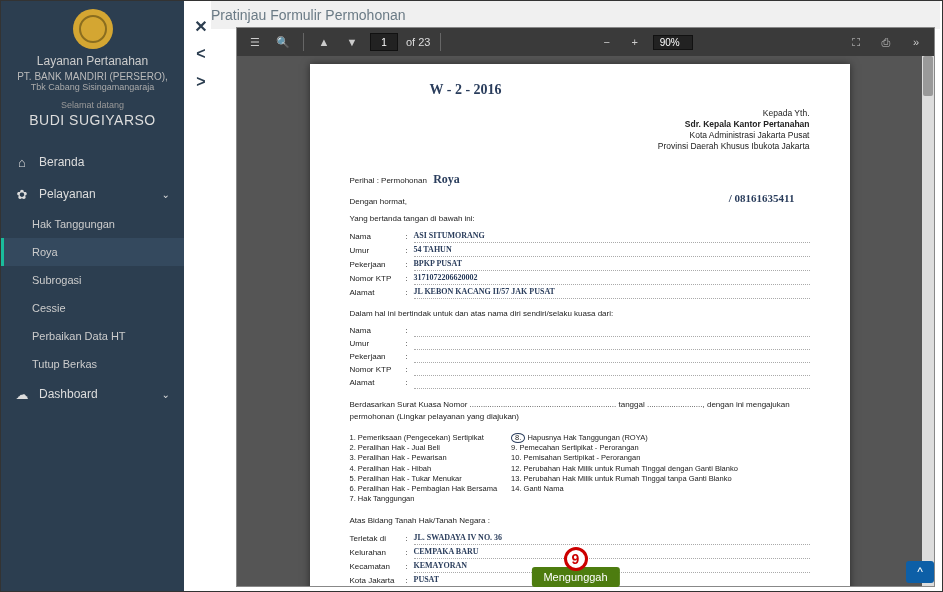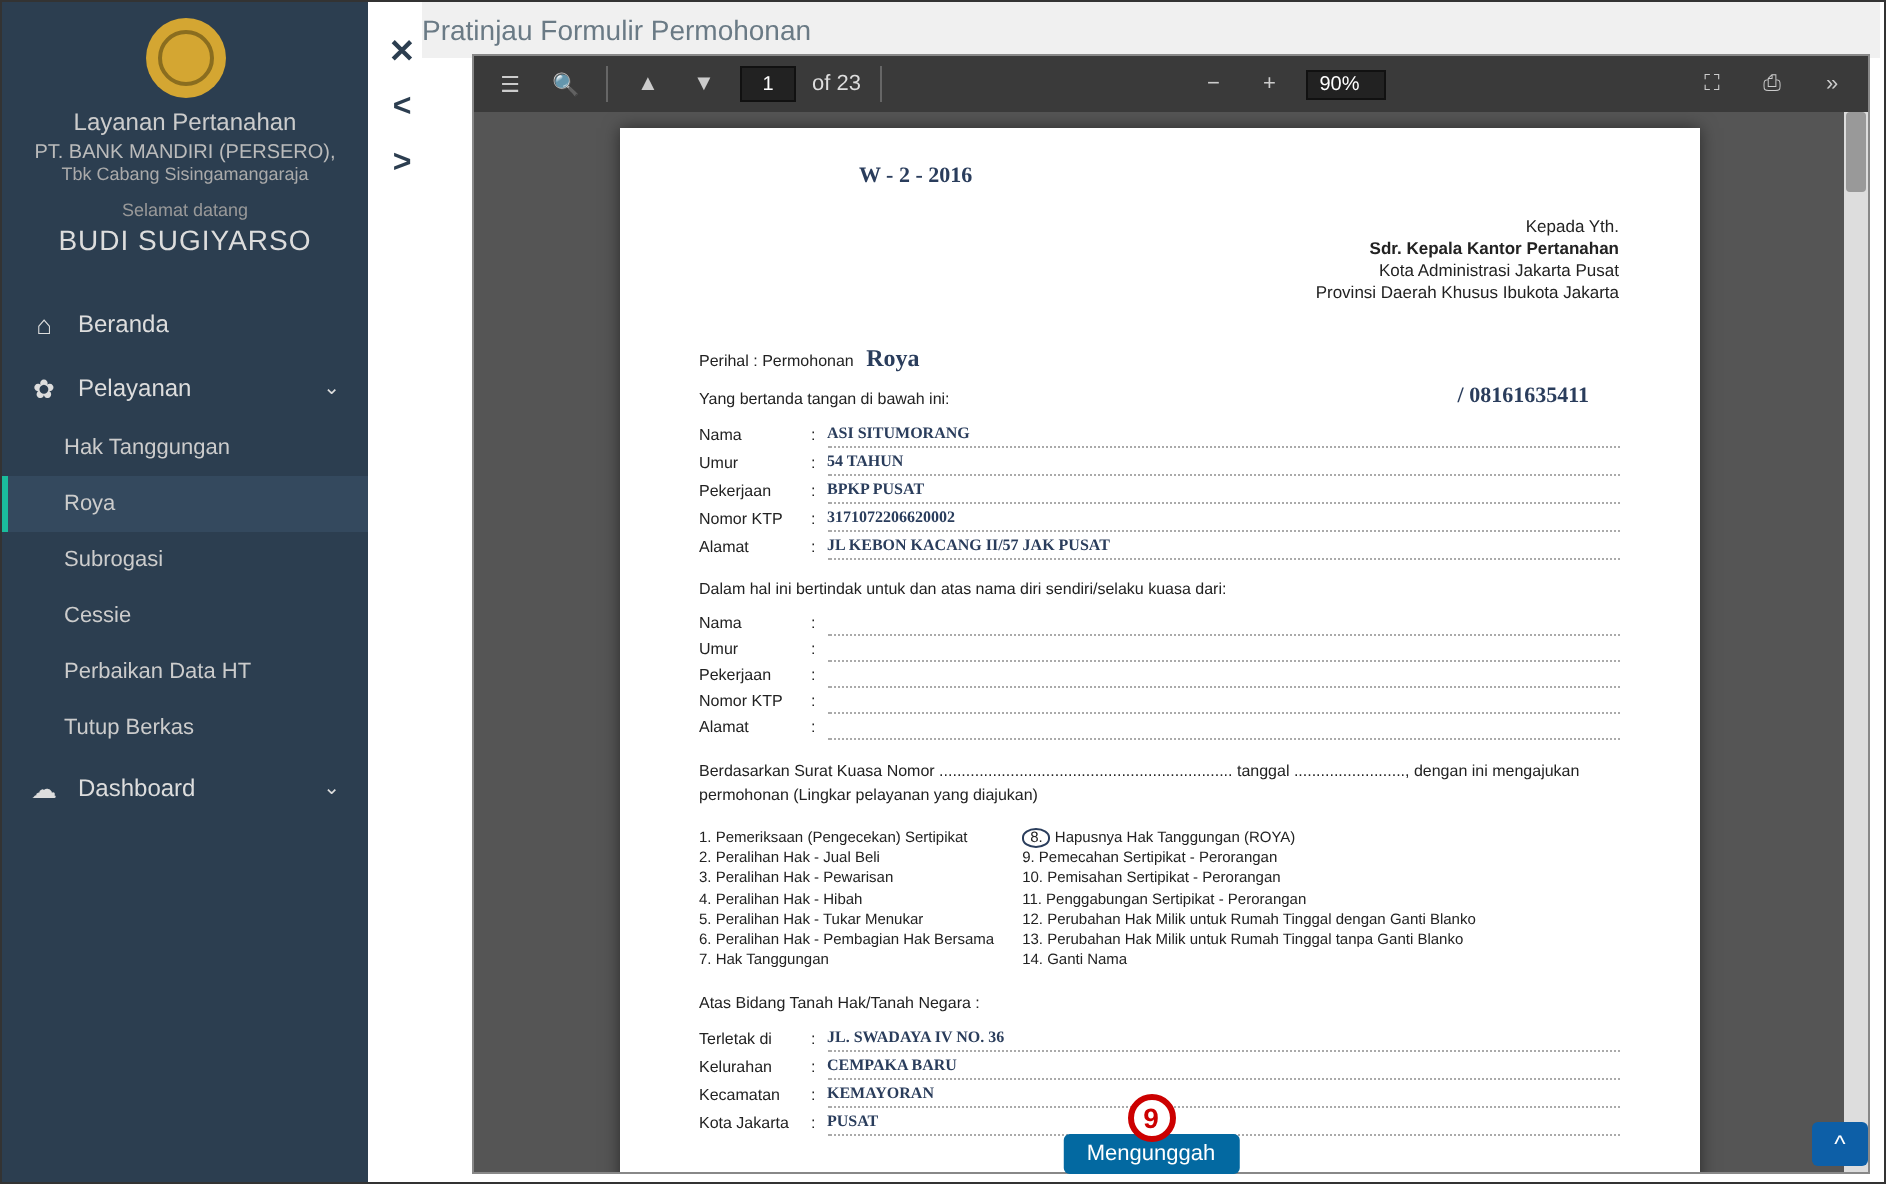--- a/index.html
+++ b/index.html
@@ -28,40 +28,40 @@
 .tb-btn{width:20px;height:20px;display:flex;align-items:center;justify-content:center;cursor:pointer;color:#ccc}
 .tb-sep{width:1px;height:18px;background:#666;margin:0 2px}
 .page-input{width:28px;height:18px;background:#222;color:#fff;border:1px solid #111;text-align:center;font-size:10px}
 .zoom-box{background:#222;color:#fff;border:1px solid #111;padding:1px 12px 1px 6px;font-size:10px}
 .tb-right{margin-left:auto;display:flex;gap:10px}
 .pdf-page-area{position:absolute;top:28px;left:0;right:12px;bottom:0;background:#555;overflow:hidden;display:flex;justify-content:center;padding-top:8px}
 .pdf-scroll{position:absolute;top:28px;right:0;width:12px;bottom:0;background:#ddd}
 .pdf-scroll-thumb{position:absolute;top:0;left:1px;right:1px;height:40px;background:#999;border-radius:2px}
 .doc{width:540px;height:760px;background:#fff;box-shadow:0 0 8px rgba(0,0,0,0.5);padding:20px 40px;font-size:8px;color:#222;position:relative;font-family:'Times New Roman',serif}
 .hand{font-family:'Comic Sans MS',cursive;color:#2a3d5c;font-weight:600}
-.doc-date{position:absolute;top:18px;left:120px;font-size:11px}
+.doc-date{position:absolute;top:18px;left:120px;font-size:14px}
 .doc-head{text-align:right;margin-left:280px;margin-top:24px;font-size:8.5px;line-height:1.3}
 .doc-head b{font-weight:bold}
 .perihal{margin-top:20px;font-size:8px}
 .perihal .hand{font-size:12px;margin-left:4px}
 .hormat{margin-top:10px}
 .ytb{margin-top:8px}
 .field-block{margin-top:6px}
 .field-row{display:flex;font-size:8px;line-height:13px;align-items:flex-end}
 .field-label{width:56px}
 .field-colon{width:8px}
 .field-value{flex:1;border-bottom:0.5px dotted #aaa;min-height:11px}
 .phone-note{position:absolute;right:55px;top:128px;font-size:11px}
 .para2{margin-top:10px}
 .suratk{margin-top:10px;line-height:1.5}
 .services{margin-top:10px;display:flex;gap:14px;font-size:7.5px;line-height:1.35}
 .services ol{list-style:none}
 .circled{border:1.5px solid #2a3d5c;border-radius:50%;padding:0 3px;display:inline-block;line-height:1}
 .bidang{margin-top:12px}
-.upload-btn{position:absolute;bottom:2px;left:50%;transform:translateX(-50%);background:#0369a1;color:#fff;padding:4px 12px;font-size:11px;border:none;border-radius:3px;cursor:pointer;z-index:5}
+.upload-btn{position:absolute;bottom:2px;left:50%;transform:translateX(-50%);background:#4d7c0f;color:#fff;padding:4px 12px;font-size:11px;border:none;border-radius:3px;cursor:pointer;z-index:5}
 .marker9{position:absolute;bottom:18px;left:50%;transform:translateX(-50%);width:24px;height:24px;border:3px solid #c00;border-radius:50%;display:flex;align-items:center;justify-content:center;font-weight:bold;color:#c00;font-size:14px;z-index:6;background:#fff}
 .scroll-top{position:absolute;bottom:6px;right:6px;width:28px;height:22px;background:#0d5fa7;color:#fff;border-radius:3px;display:flex;align-items:center;justify-content:center;font-size:12px;cursor:pointer;z-index:7}
 </style>
 </head>
 <body>
 
 <div class="sidebar">
   <div class="logo-area">
     <div class="logo"></div>
     <div class="logo-title">Layanan Pertanahan</div>
@@ -131,20 +131,21 @@
         <div class="doc-head">
           <div>Kepada Yth.</div>
           <b>Sdr. Kepala Kantor Pertanahan</b>
           <div>Kota Administrasi Jakarta Pusat</div>
           <div>Provinsi Daerah Khusus Ibukota Jakarta</div>
         </div>
         <div class="perihal">
           <span>Perihal : Permohonan</span>
           <span class="hand">Roya</span>
         </div>
+        <div class="hormat">Dengan hormat,</div>
         <div class="ytb">Yang bertanda tangan di bawah ini:</div>
 
         <div class="hand phone-note">/ 08161635411</div>
 
         <div class="field-block">
           <div class="field-row">
               <span class="field-label">Nama</span>
               <span class="field-colon">:</span>
               <span class="field-value hand">ASI SITUMORANG</span>
             </div>
@@ -208,21 +209,20 @@
               <li>3. Peralihan Hak - Pewarisan</li>
               <li>4. Peralihan Hak - Hibah</li>
               <li>5. Peralihan Hak - Tukar Menukar</li>
               <li>6. Peralihan Hak - Pembagian Hak Bersama</li>
               <li>7. Hak Tanggungan</li>
             </ol>
           <ol id="svc-right">
               <li><span class="circled">8.</span> Hapusnya Hak Tanggungan (ROYA)</li>
               <li>9. Pemecahan Sertipikat - Perorangan</li>
               <li>10. Pemisahan Sertipikat - Perorangan</li>
-              <li>11. Penggabungan Sertipikat - Perorangan</li>
               <li>12. Perubahan Hak Milik untuk Rumah Tinggal dengan Ganti Blanko</li>
               <li>13. Perubahan Hak Milik untuk Rumah Tinggal tanpa Ganti Blanko</li>
               <li>14. Ganti Nama</li>
             </ol>
         </div>
 
         <div class="bidang">
           <div>Atas Bidang Tanah Hak/Tanah Negara :</div>
           <div class="field-block">
             <div class="field-row">

